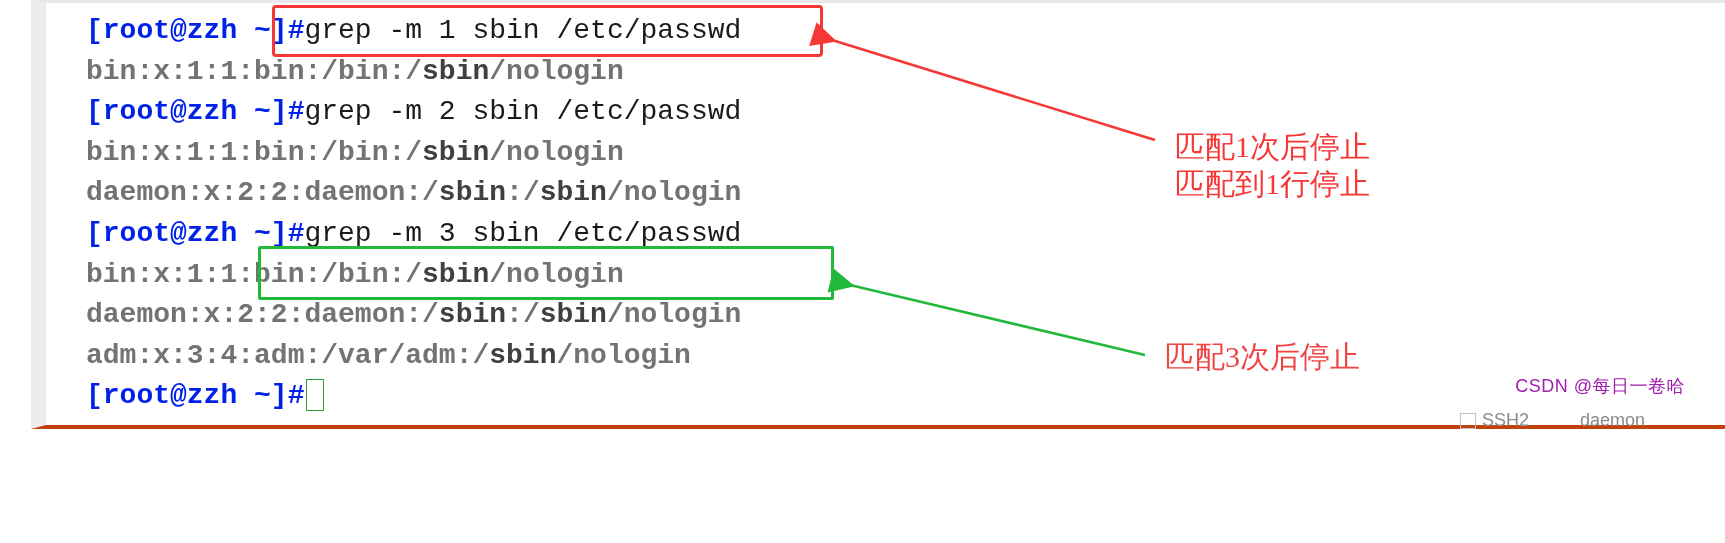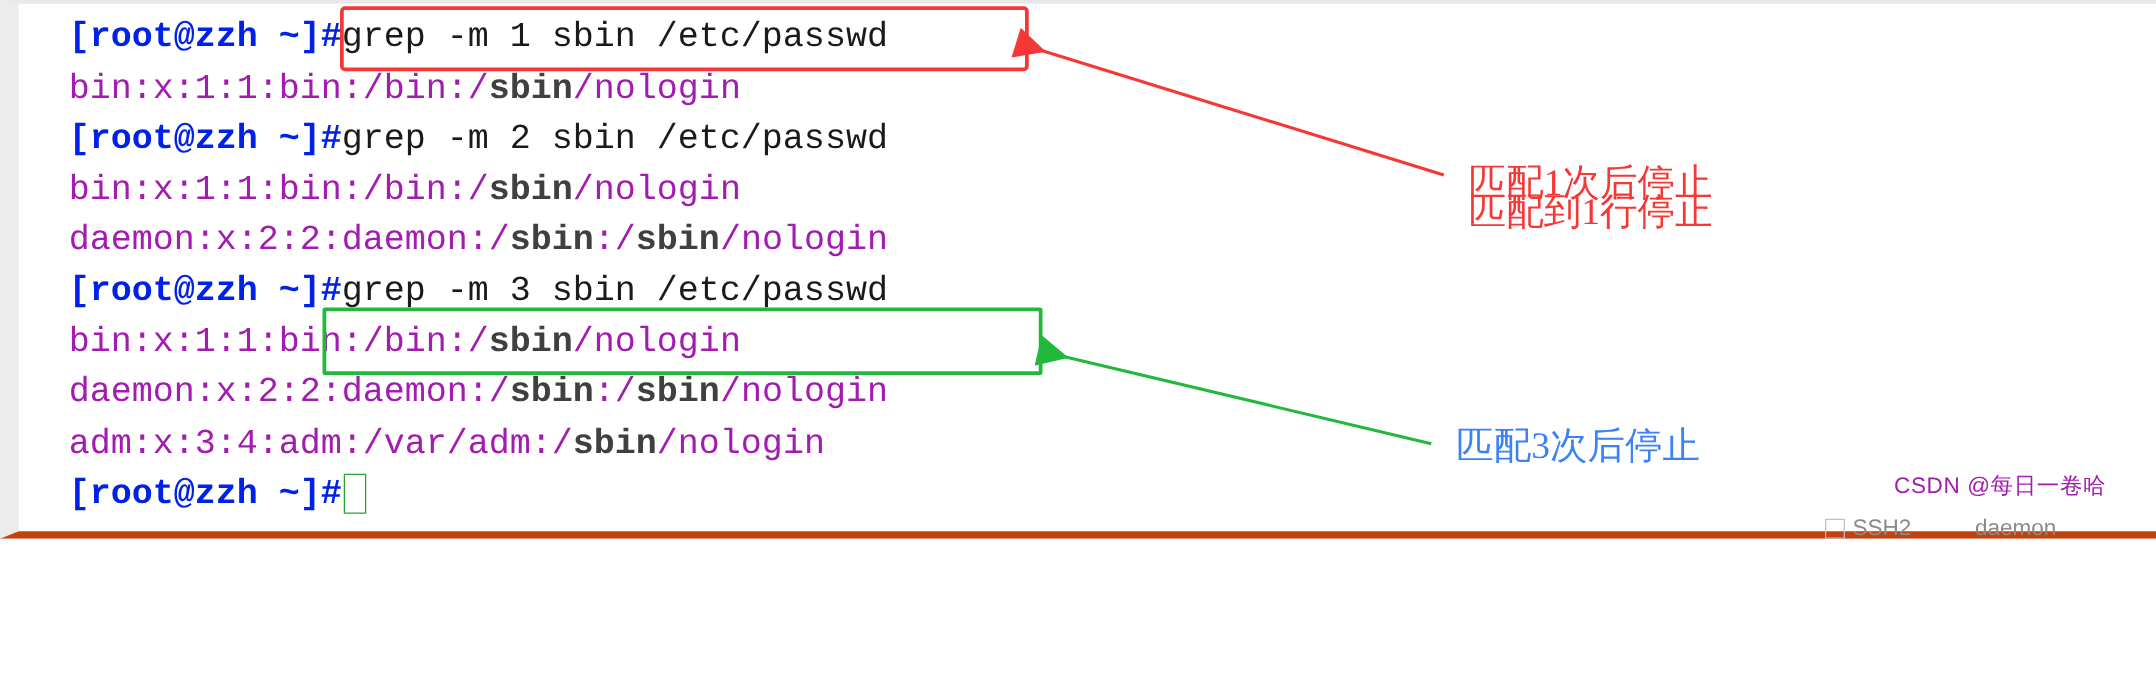--- a/index.html
+++ b/index.html
@@ -9,27 +9,28 @@
     font-family: "Courier New", Consolas, monospace;
     font-size: 28px;
     line-height: 1.45;
     width: 1725px;
     position: relative;
   }
   .terminal {
     padding: 8px 16px 8px 40px;
     border-left: 15px solid #ececec;
     border-top: 3px solid #e8e8e8;
-    border-bottom: 6px solid #c2410c;
+    border-bottom: 4px solid #c2410c;
     white-space: pre;
     position: relative;
+    margin-left: 31px;
   }
   .prompt { color: #0022e8; font-weight: bold; }
   .cmd { color: #1a1a1a; }
-  .out { color: #a21caf; }
+  .out { color: #737373; font-weight: bold; }
   .hl { color: #404040; font-weight: bold; }
   .cursor {
     display: inline-block;
     width: 16px;
     height: 30px;
     border: 1.5px solid #2aa132;
     vertical-align: text-bottom;
     margin-left: 2px;
   }
   .boxR {
@@ -47,21 +48,21 @@
     z-index: 5;
   }
   .ann {
     position: absolute;
     font-family: Liberation Serif, serif;
     font-size: 30px;
     pointer-events: none;
     z-index: 6;
   }
   .annR { color: #f53736; }
-  .annG { color: #3b82f6; }
+  .annG { color: #ef4444; }
   svg.arrows {
     position: absolute;
     top: 0; left: 0;
     width: 1725px; height: 543px;
     pointer-events: none;
     z-index: 4;
   }
   .watermark {
     position: absolute;
     right: 40px;
@@ -106,21 +107,21 @@
     </marker>
     <marker id="ahG" markerWidth="12" markerHeight="12" refX="2" refY="5" orient="auto">
       <path d="M10,0 L0,5 L10,10 Z" fill="#22b83c"></path>
     </marker>
   </defs>
   <line x1="1155" y1="140" x2="832" y2="40" stroke="#f53736" stroke-width="2.5" marker-end="url(#ahR)"></line>
   <line x1="1145" y1="355" x2="850" y2="285" stroke="#22b83c" stroke-width="2.5" marker-end="url(#ahG)"></line>
 </svg>
 
 <div class="ann annR" style="left:1175px; top:125px;">匹配1次后停止</div>
-<div class="ann annR" style="left:1175px; top:148px;">匹配到1行停止</div>
+<div class="ann annR" style="left:1175px; top:162px;">匹配到1行停止</div>
 <div class="ann annG" style="left:1165px; top:335px;">匹配3次后停止</div>
 
 <div class="watermark">CSDN @每日一卷哈</div>
 
 <div class="statusbar">
   <span class="s1"><span class="dotbox"></span><span>SSH2</span></span>
   <span class="s2">daemon</span>
 </div>
 
 </body></html>

